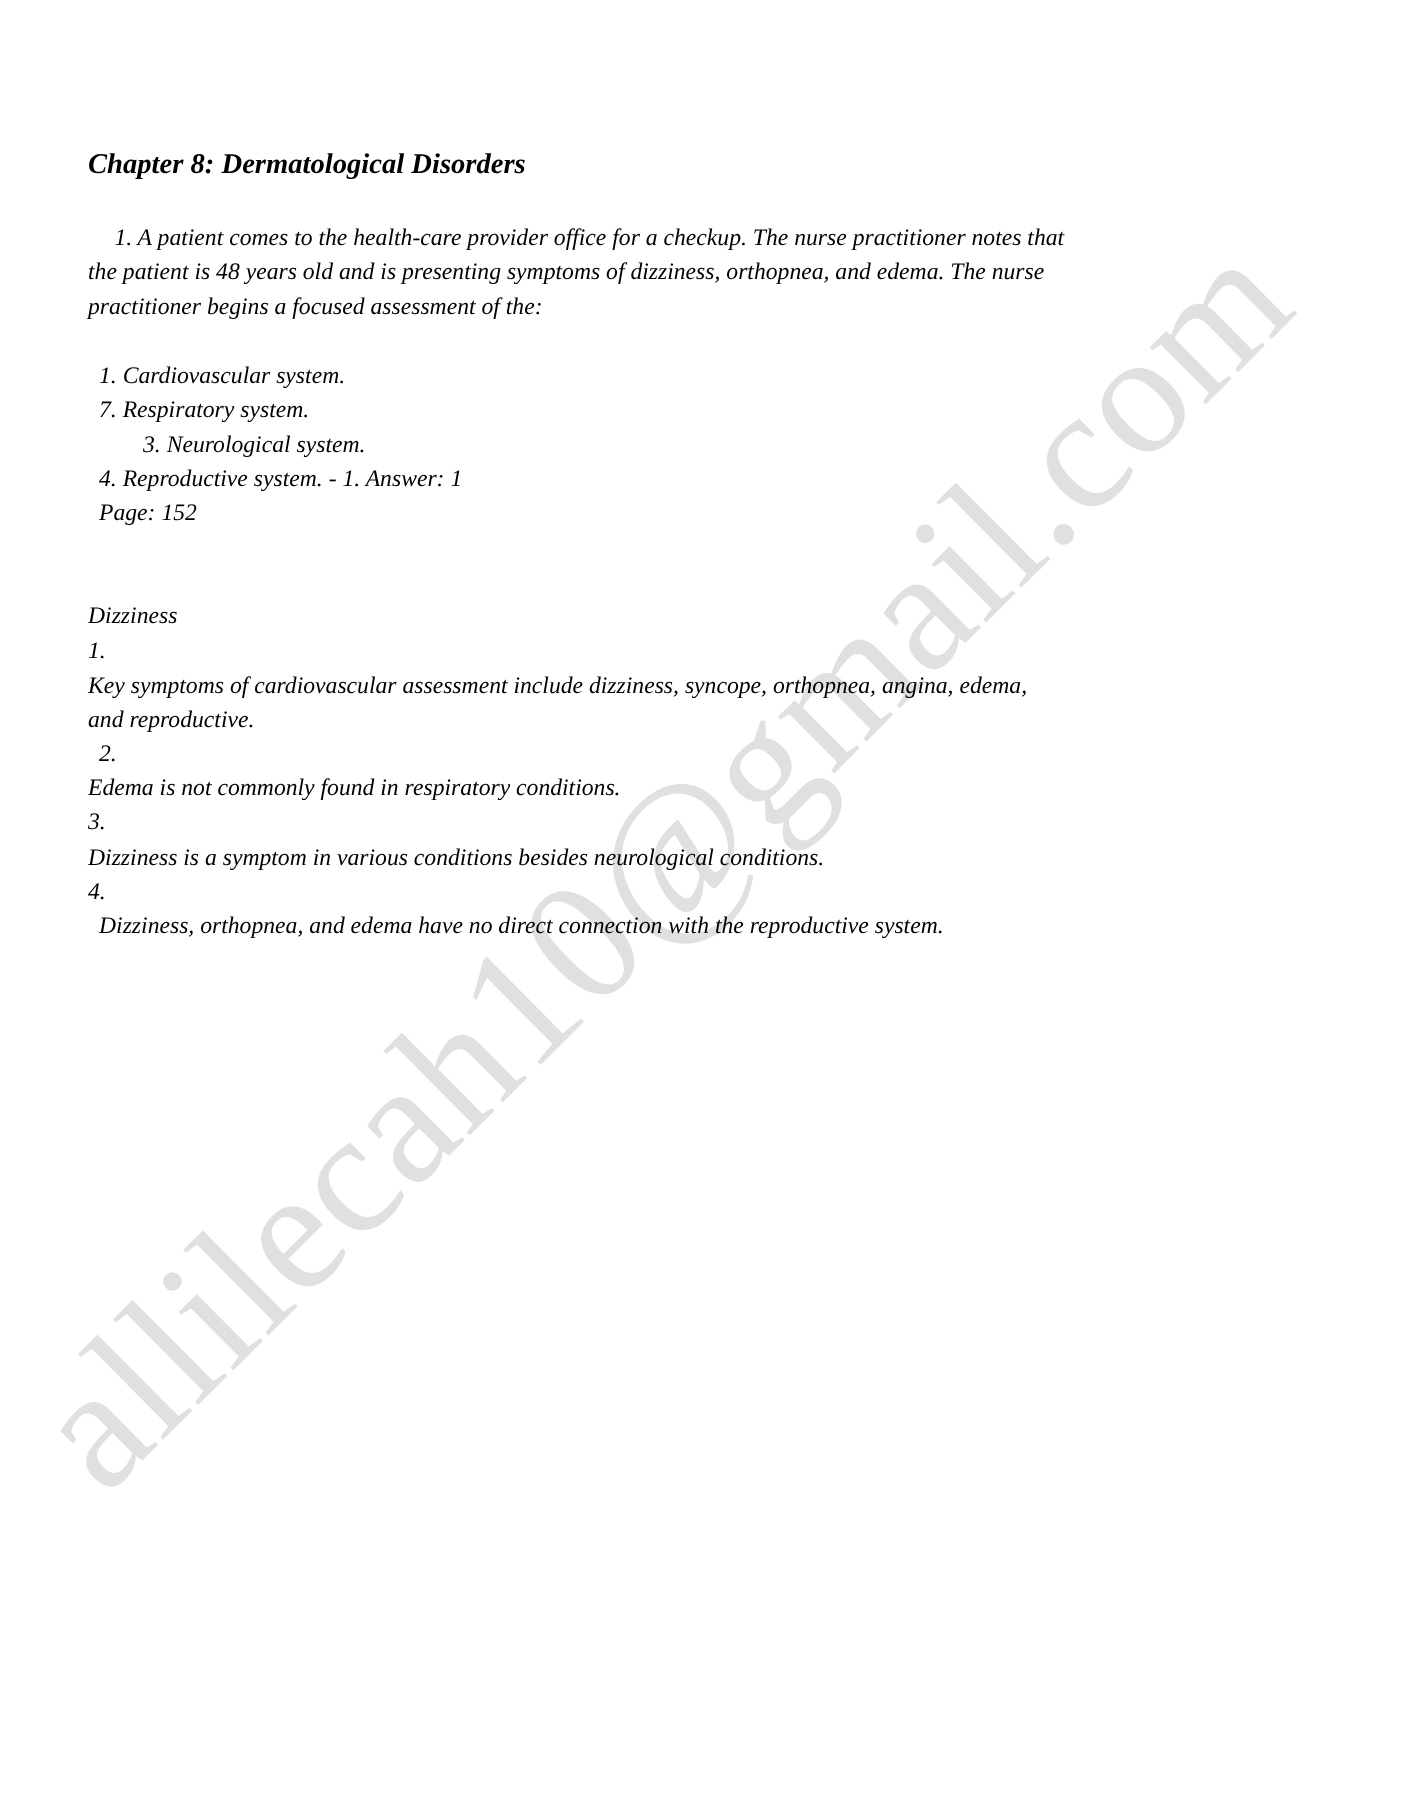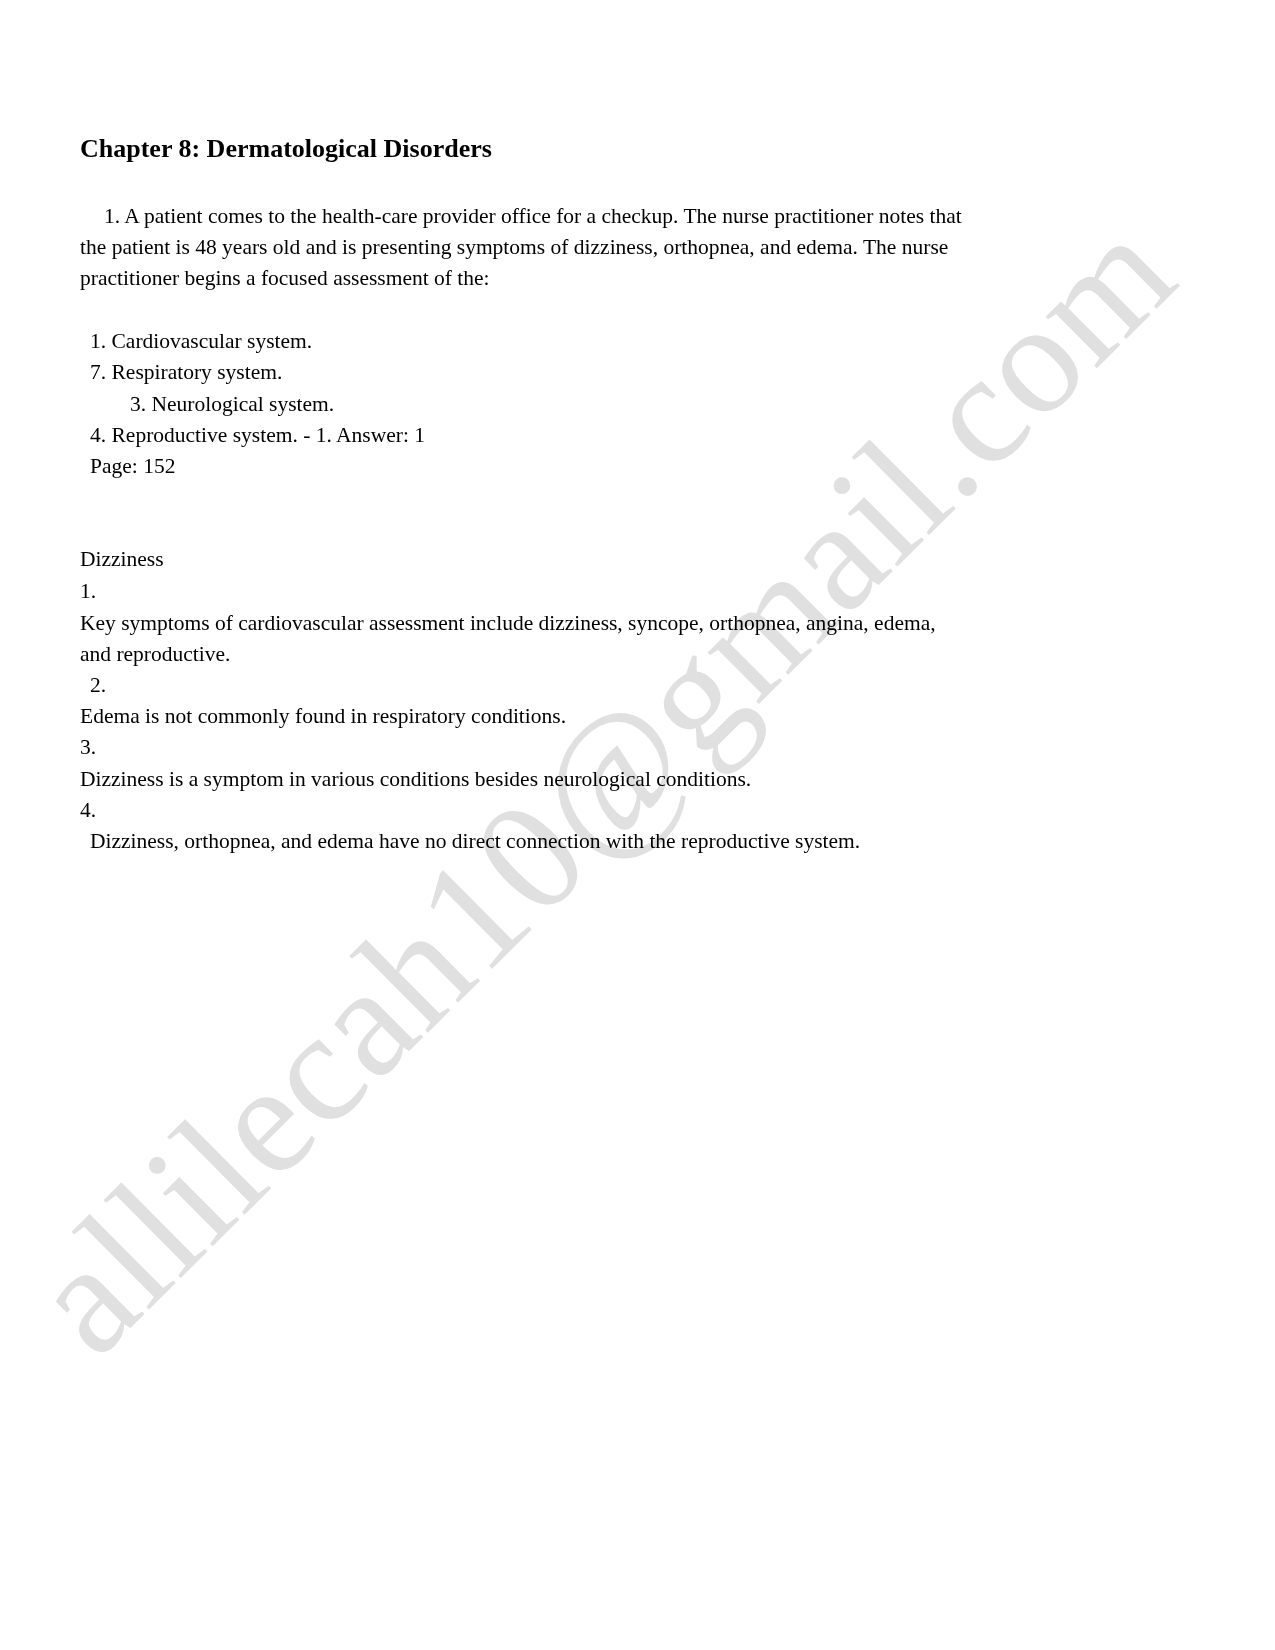--- a/index.html
+++ b/index.html
@@ -28,20 +28,21 @@
       z-index: 0;
       user-select: none;
     }
     .page {
       position: absolute;
       left: 0;
       top: 0;
       width: 1275px;
       height: 1350px;
       z-index: 1;
+      font-style: italic;
     }
     .title {
       position: absolute;
       left: 80px;
       top: 133px;
       margin: 0;
       font-size: 26px;
       font-weight: bold;
       line-height: 32px;
     }

